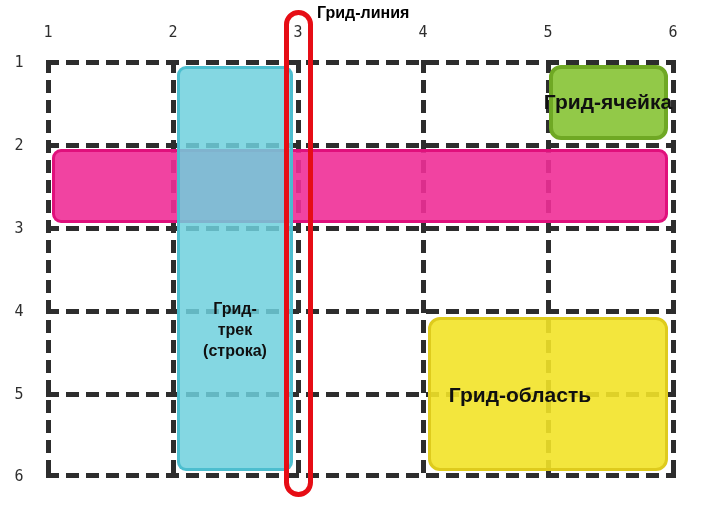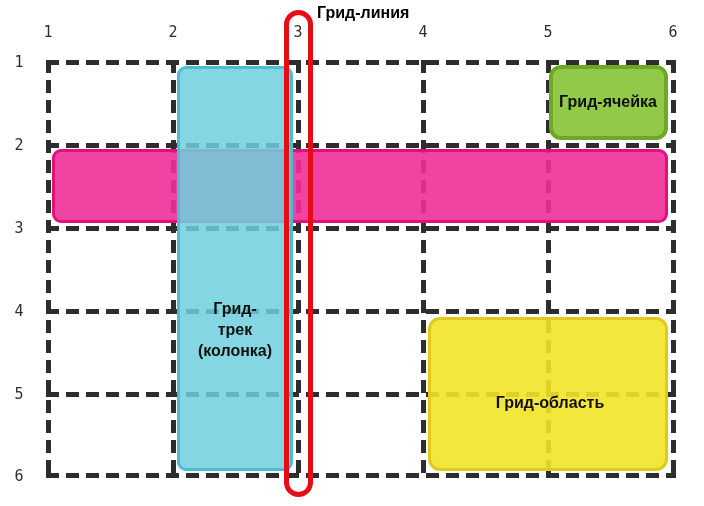--- a/index.html
+++ b/index.html
@@ -67,34 +67,34 @@
   .diagram-title {
     position: absolute;
     left: 317px; top: 4px;
     font-size: 16px; font-weight: bold; color: #000;
     z-index: 7;
     white-space: nowrap;
   }
   .shape-label {
     position: absolute;
     transform: translate(-50%, -50%);
-    font-size: 16px; font-weight: bold; color: #101010;
+    font-size: 21px; font-weight: bold; color: #101010;
     text-align: center;
     white-space: nowrap;
     z-index: 5;
   }
   .shape-label.multiline {
     white-space: pre-line;
     line-height: 1.3;
     font-size: 16px;
   }
   .label-row-track  { left: 466px; top: 186px; }
   .label-col-track  { left: 235px; top: 330px; }
   .label-cell       { left: 608px; top: 102px; }
-  .label-area       { left: 550px; top: 395px; margin-top: 8px; }
+  .label-area       { left: 520px; top: 395px; }
 </style>
 </head>
 <body>
 
 <div class="canvas">
 
   <div class="diagram-title">Грид-линия</div>
 
   <div class="num col" style="left:36px">1</div>
   <div class="num col" style="left:161px">2</div>
@@ -127,19 +127,19 @@
   <div class="shape shape-row-track" style="background-color: rgba(240, 47, 151, 0.9); border-color: rgb(224, 16, 124);"></div>
 
   <div class="shape shape-col-track" style="background-color: rgba(110, 208, 221, 0.85); border-color: rgba(72, 188, 205, 0.9);"></div>
 
   <div class="shape shape-cell" style="background-color: rgba(140, 198, 62, 0.95); border-color: rgb(111, 168, 36);"></div>
 
   <div class="shape shape-area" style="background-color: rgba(242, 227, 40, 0.9); border-color: rgb(222, 203, 29);"></div>
 
   <div class="shape-label label-col-track multiline">Грид-
 трек
-(колонка)</div>
+(строка)</div>
   <div class="shape-label label-cell">Грид-ячейка</div>
   <div class="shape-label label-area">Грид-область</div>
 
   <div class="line-highlight" style="border-color: rgb(230, 13, 21);"></div>
 
 </div>
 
 </body></html>

